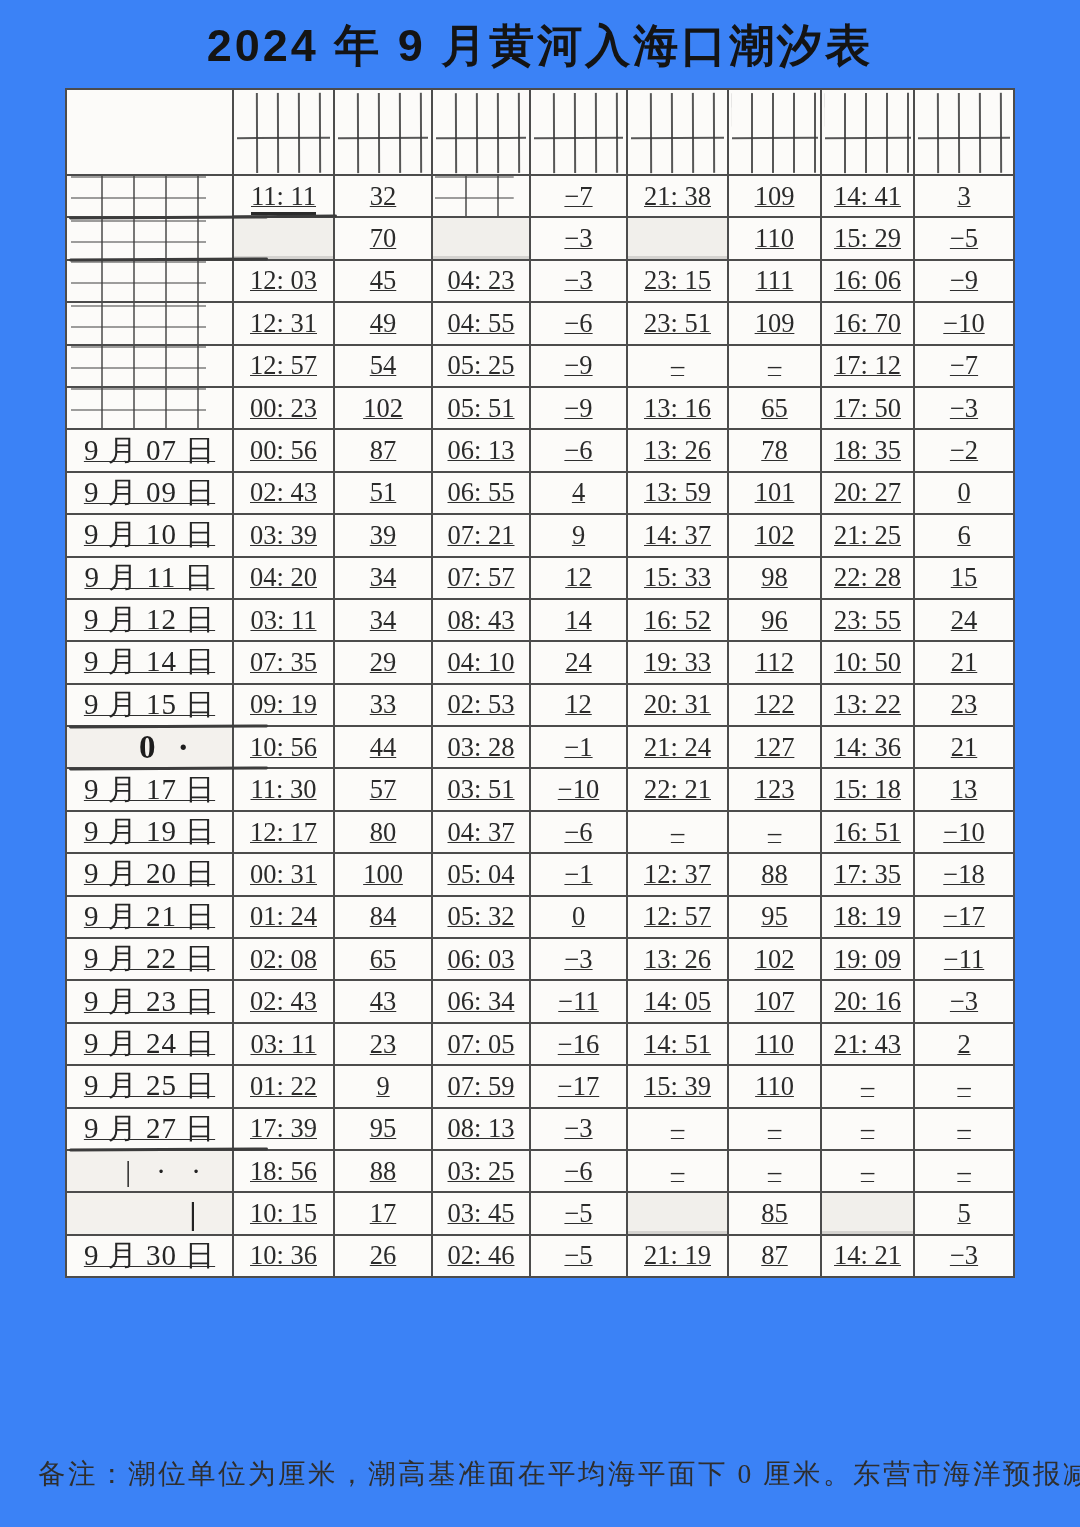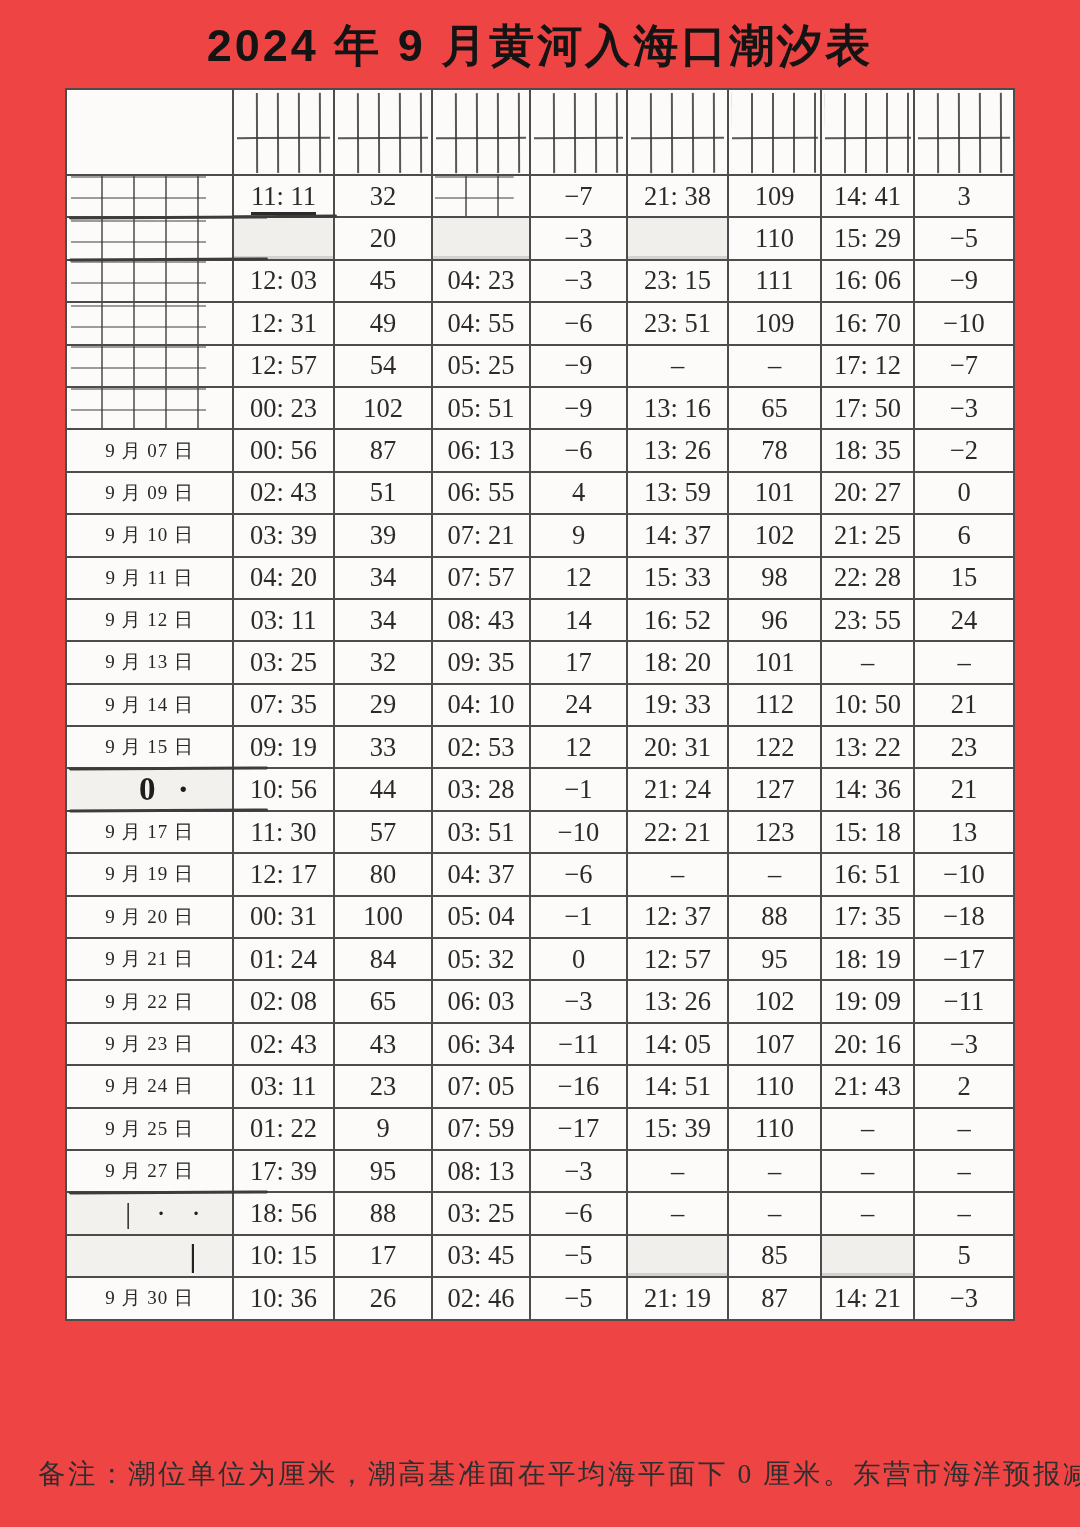--- a/index.html
+++ b/index.html
@@ -1,39 +1,40 @@
 <!DOCTYPE html>
 <html><head>
 <meta charset="utf-8">
 <style>
   html,body{margin:0;padding:0;background:#e9e8e5;}
   .page{
     position:relative;width:1080px;height:1527px;margin:0 auto;
-    background:#ef4444;
+    background:#3b82f6;
     font-family:"Liberation Serif","DejaVu Serif",serif;
     color:#2f2f2f;overflow:hidden;
   }
   .title{
     position:absolute;top:16px;left:0;width:100%;margin:0;
     text-align:center;
     font-family:"Liberation Sans","DejaVu Sans",sans-serif;
     font-weight:700;font-size:45px;letter-spacing:3px;color:#141414;
   }
   table.tide{
     position:absolute;left:65px;top:88px;width:948px;
     border-collapse:collapse;table-layout:fixed;
     background:#fcfbf9;
+    text-decoration:underline;
   }
   .tide th,.tide td{
     border:2px solid #4c4c4c;padding:0;margin:0;
     text-align:center;vertical-align:middle;position:relative;
   }
   .tide thead th{height:84px;}
   .tide tbody td{height:40.4px;}
-  .datetext{font-size:19px;letter-spacing:1px;color:#262626;white-space:nowrap;}
+  .datetext{font-size:29px;letter-spacing:1px;color:#262626;white-space:nowrap;}
   .celltext{font-size:26.5px;color:#2b2b2b;white-space:nowrap;}
   
   .redact{
     width:94%;height:80px;margin:2px auto 0;
     background-image:
       repeating-linear-gradient(90deg, transparent 0 19px, rgba(58,58,58,.85) 19px 21px),
       linear-gradient(rgba(70,70,70,.9), rgba(70,70,70,.9));
     background-size:100% 100%,100% 2px;
     background-position:0 0,0 56%;
     background-repeat:repeat,no-repeat;
@@ -131,21 +132,21 @@
     <td class="cell scribble-grid"><span class="celltext"></span></td>
     <td class="cell"><span class="celltext">−7</span></td>
     <td class="cell"><span class="celltext">21: 38</span></td>
     <td class="cell"><span class="celltext">109</span></td>
     <td class="cell"><span class="celltext">14: 41</span></td>
     <td class="cell"><span class="celltext">3</span></td>
   </tr>
         <tr>
     <td class="datecell scribble-grid date-line"><span class="datetext"></span></td>
     <td class="cell erased"><span class="celltext"></span></td>
-    <td class="cell"><span class="celltext">20</span></td>
+    <td class="cell"><span class="celltext">70</span></td>
     <td class="cell erased"><span class="celltext"></span></td>
     <td class="cell"><span class="celltext">−3</span></td>
     <td class="cell erased"><span class="celltext"></span></td>
     <td class="cell"><span class="celltext">110</span></td>
     <td class="cell"><span class="celltext">15: 29</span></td>
     <td class="cell"><span class="celltext">−5</span></td>
   </tr>
         <tr>
     <td class="datecell scribble-grid"><span class="datetext"></span></td>
     <td class="cell"><span class="celltext">12: 03</span></td>
@@ -239,31 +240,20 @@
     <td class="cell"><span class="celltext">03: 11</span></td>
     <td class="cell"><span class="celltext">34</span></td>
     <td class="cell"><span class="celltext">08: 43</span></td>
     <td class="cell"><span class="celltext">14</span></td>
     <td class="cell"><span class="celltext">16: 52</span></td>
     <td class="cell"><span class="celltext">96</span></td>
     <td class="cell"><span class="celltext">23: 55</span></td>
     <td class="cell"><span class="celltext">24</span></td>
   </tr>
         <tr>
-    <td class="datecell"><span class="datetext">9 月 13 日</span></td>
-    <td class="cell"><span class="celltext">03: 25</span></td>
-    <td class="cell"><span class="celltext">32</span></td>
-    <td class="cell"><span class="celltext">09: 35</span></td>
-    <td class="cell"><span class="celltext">17</span></td>
-    <td class="cell"><span class="celltext">18: 20</span></td>
-    <td class="cell"><span class="celltext">101</span></td>
-    <td class="cell"><span class="celltext">–</span></td>
-    <td class="cell"><span class="celltext">–</span></td>
-  </tr>
-        <tr>
     <td class="datecell"><span class="datetext">9 月 14 日</span></td>
     <td class="cell"><span class="celltext">07: 35</span></td>
     <td class="cell"><span class="celltext">29</span></td>
     <td class="cell"><span class="celltext">04: 10</span></td>
     <td class="cell"><span class="celltext">24</span></td>
     <td class="cell"><span class="celltext">19: 33</span></td>
     <td class="cell"><span class="celltext">112</span></td>
     <td class="cell"><span class="celltext">10: 50</span></td>
     <td class="cell"><span class="celltext">21</span></td>
   </tr>

